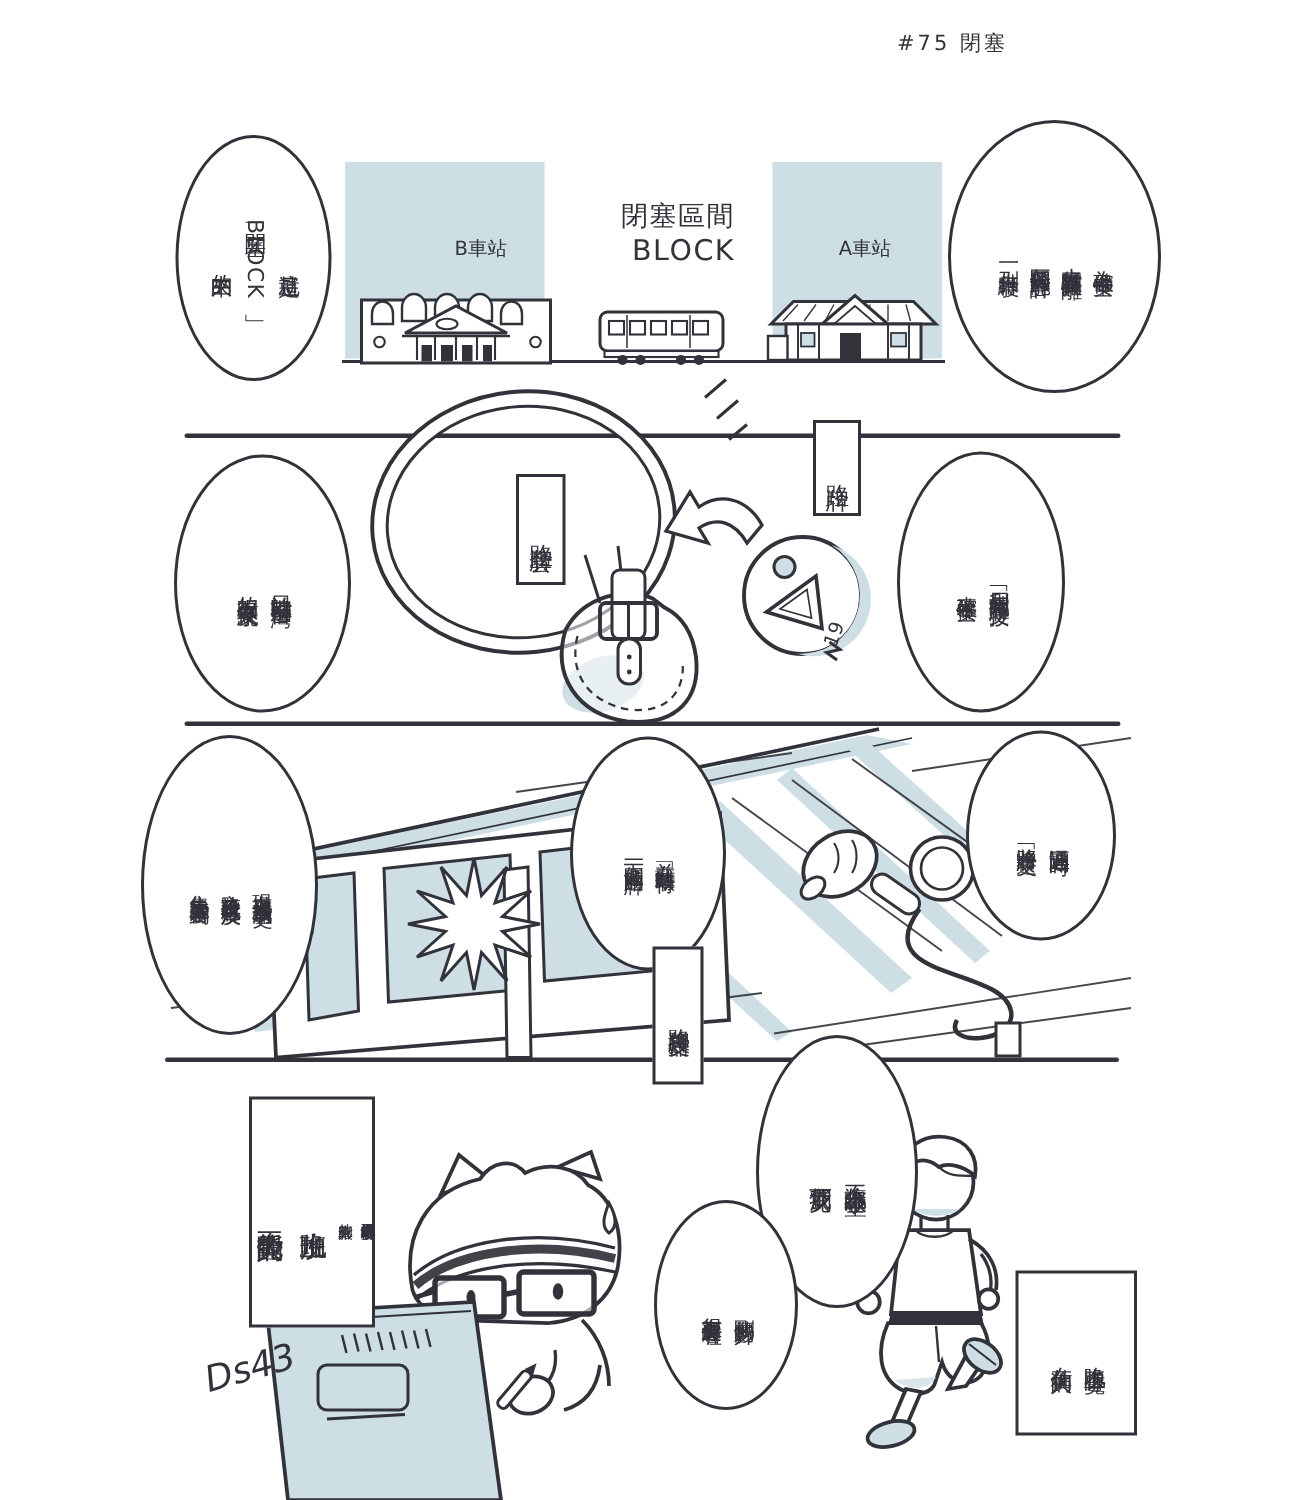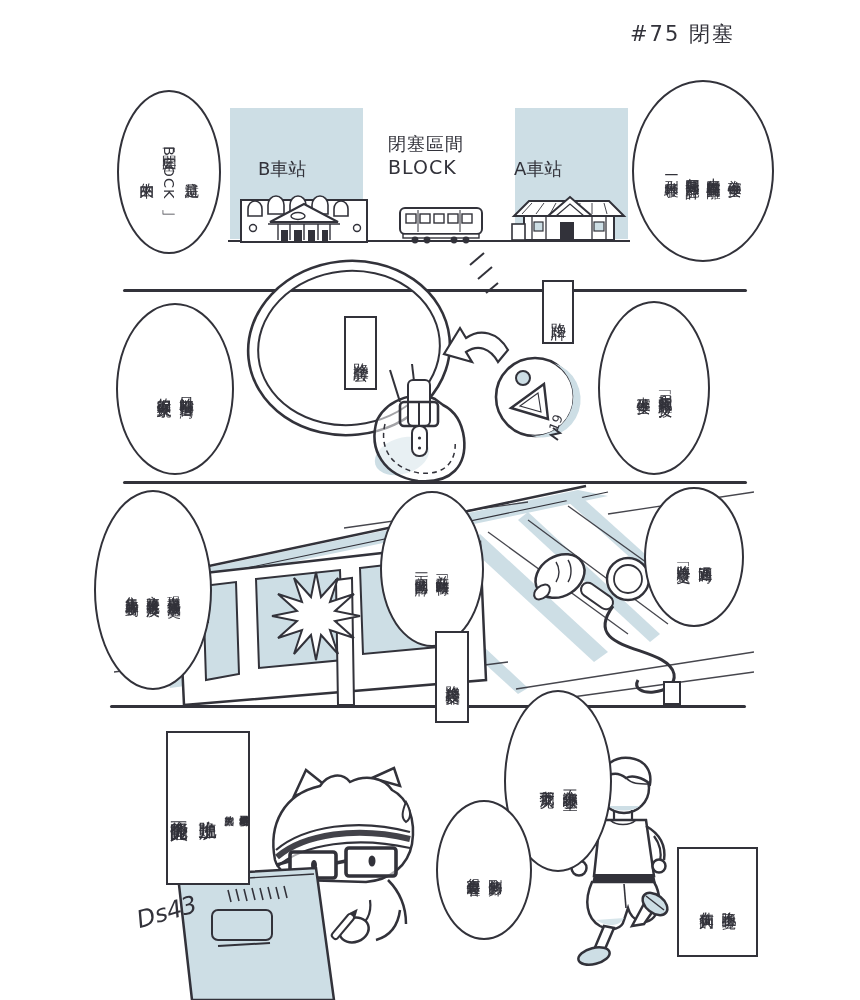--- a/index.html
+++ b/index.html
@@ -19,32 +19,32 @@
     position:absolute; background:var(--paper); border:2.6px solid var(--ink);
     border-radius:50%; display:flex; align-items:center; justify-content:center;
     z-index:3; text-align:center;
   }
   .labelbox {
     position:absolute; background:var(--paper); border:2px solid var(--ink);
     display:flex; align-items:center; justify-content:center; z-index:4;
   }
   .divider { position:absolute; height:2.7px; background:var(--ink); z-index:1; border-radius:2px; }
   .sky { position:absolute; background:var(--shade); z-index:0; }
-  .hlabel { position:absolute; z-index:2; text-align:left; color:var(--ink); }
+  .hlabel { position:absolute; z-index:2; text-align:right; color:var(--ink); }
   svg { position:absolute; z-index:2; overflow:visible; }
   svg.clip { overflow:hidden; }
   .f14  { font-size:14px; }  .f145 { font-size:14.5px; }
   .f135 { font-size:13.5px; } .f15 { font-size:15px; }
-  .f16  { font-size:16px; }  .f18 { font-size:18px; }
+  .f16  { font-size:16px; }  .f18 { font-size:13px; }
   .sig  { font-style:italic; font-size:24px; transform:rotate(-16deg); z-index:4; }
 </style>
 </head>
 <body>
 
-<div class="abs" style="left:630px;top:20px;font-size:21px;letter-spacing:2px;z-index:2">#75 閉塞</div>
+<div class="abs" style="left:598px;top:20px;font-size:14px;letter-spacing:2px;z-index:2">#75 閉塞</div>
 
 <div class="divider" style="left:123px;top:289px;width:624px"></div>
 <div class="divider" style="left:123px;top:481px;width:624px"></div>
 <div class="divider" style="left:110px;top:705px;width:636px"></div>
 
 <div class="sky" style="left:230px;top:108px;width:133px;height:131px"></div>
 <div class="sky" style="left:515px;top:108px;width:113px;height:131px"></div>
 <div class="abs" style="left:228px;top:240px;width:402px;height:2.4px;background:var(--ink);z-index:2"></div>
 
 <div class="hlabel f18" style="left:258px;top:157px;width:80px">B車站</div>

